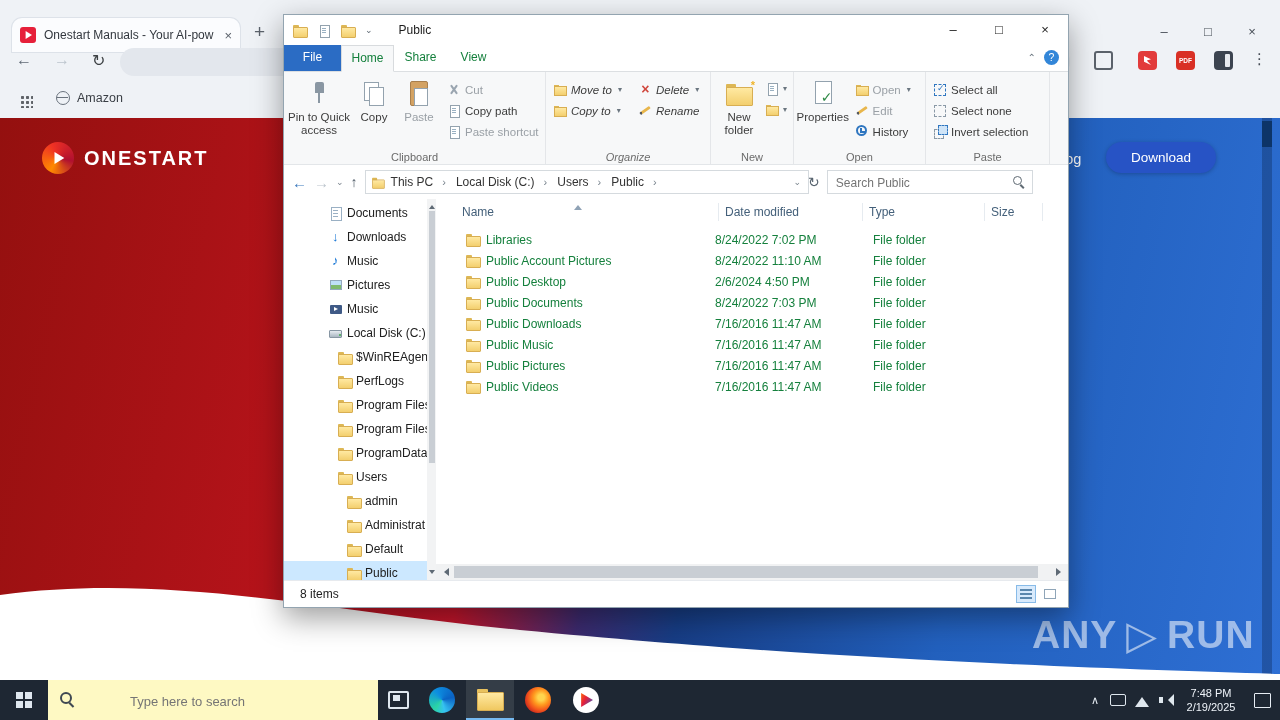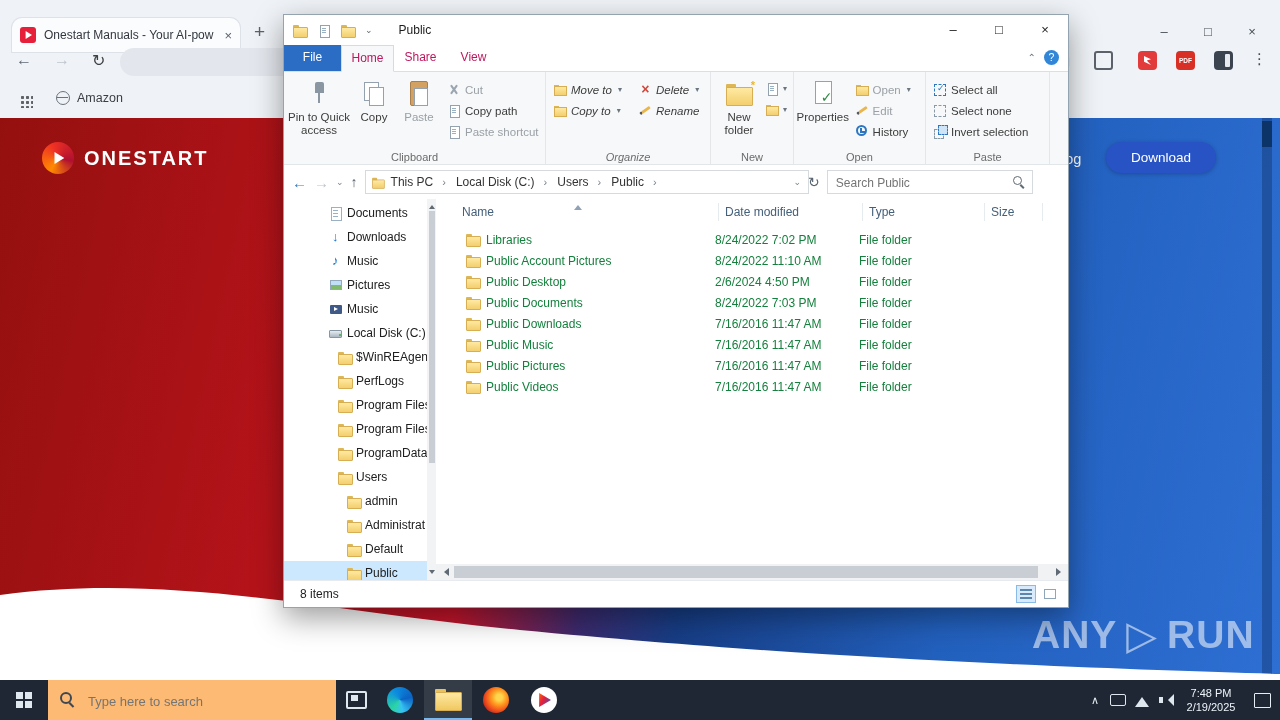--- a/index.html
+++ b/index.html
@@ -66,21 +66,21 @@
     border:1px solid #93a4b0;box-sizing:border-box;box-shadow:0 10px 28px rgba(0,0,0,.38);
     display:flex;flex-direction:column;font-size:12px;color:#1c1c1c;}
   .tbar{height:30px;flex:none;display:flex;align-items:center;padding-left:8px;}
   .qat{display:flex;align-items:center;gap:9px;}
   .tcaret{font-size:9px;color:#5d6873;}
   .wtitle{margin-left:26px;font-size:12px;color:#1c1c1c;}
   .wbtns{margin-left:auto;display:flex;height:30px;}
   .wbtns span{width:46px;text-align:center;line-height:30px;font-size:13px;color:#222;}
 
   .rtabs{height:26px;flex:none;background:#fff;border-bottom:1px solid #dcdfe2;display:flex;position:relative;}
-  .rtab{min-width:53px;padding:0 8px;text-align:center;line-height:25px;font-size:12px;color:#be185d;box-sizing:border-box;}
+  .rtab{min-width:53px;padding:0 8px;text-align:center;line-height:25px;font-size:12px;color:#15803d;box-sizing:border-box;}
   .rtab-file{background:#2b6cc4;color:#fff;min-width:57px;}
   .rtab-home{background:#f7f8f9;border:1px solid #d8dbde;border-bottom:1px solid #f7f8f9;margin-bottom:-1px;z-index:2;}
   .rib-chev{position:absolute;right:32px;top:7px;font-size:10px;color:#6b7780;}
   .rib-help{position:absolute;right:9px;top:5px;width:15px;height:15px;border-radius:50%;background:#3286d8;
     color:#fff;font-size:10.5px;text-align:center;line-height:15px;}
 
   .ribbon{height:92px;flex:none;background:#f7f8f9;border-bottom:1px solid #e3e6e9;display:flex;}
   .rgroup{position:relative;height:100%;border-right:1px solid #e4e6e9;box-sizing:border-box;padding:2px 2px 15px 2px;}
   .glabel{position:absolute;bottom:1px;left:0;width:100%;text-align:center;font-size:11px;color:#6b6b6b;}
   .g-clip{width:262px;display:flex;}
@@ -184,42 +184,42 @@
   .h-name{width:283px;padding-left:26px;}
   .h-date{width:144px;padding-left:6px;}
   .h-type{width:122px;padding-left:6px;}
   .h-size{width:58px;padding-left:6px;}
   .sort-tri{position:absolute;left:138px;top:2px;width:0;height:0;border:4px solid transparent;border-bottom:5px solid #8fa2b5;}
   .rows{margin-top:4px;}
   .frow{display:flex;align-items:center;height:21px;padding-left:29px;font-size:12px;color:#15803d;}
   .frow .foldic{margin-right:5px;}
   .c-name{width:229px;white-space:nowrap;overflow:hidden;}
   .c-date{width:144px;}
-  .c-type{width:122px;}
+  .c-type{width:122px;margin-left:14px;}
   .c-size{width:58px;text-align:right;}
   .hscroll{height:16px;background:#f1f2f3;position:relative;flex:none;margin-top:auto;}
   .hs-btn{position:absolute;top:0;width:16px;height:16px;display:grid;place-items:center;}
   .hs-left{left:0;} .hs-right{right:0;}
   .hs-left i{width:0;height:0;border:4px solid transparent;border-right:5px solid #5f6a75;}
   .hs-right i{width:0;height:0;border:4px solid transparent;border-left:5px solid #5f6a75;}
   .hs-thumb{position:absolute;left:18px;right:30px;top:2px;height:12px;background:#c9ced4;}
 
   .statusbar{height:26px;flex:none;border-top:1px solid #e7eaee;display:flex;align-items:center;padding:0 8px 0 16px;font-size:12px;color:#1d1d1d;}
   .views{margin-left:auto;display:flex;gap:4px;}
   .vb{width:20px;height:18px;display:grid;place-items:center;border:1px solid transparent;box-sizing:border-box;}
   .vb-active{background:#d8eafc;border-color:#88bbe8;}
   .vb1 i{width:12px;height:10px;background:repeating-linear-gradient(180deg,#5b87ad 0 2px,transparent 2px 4px);}
   .vb2 i{width:12px;height:10px;background:#fff;border:1px solid #8fa5b8;box-sizing:border-box;}
 
   
   .taskbar{position:absolute;left:0;top:680px;width:1280px;height:40px;background:#1e2733;z-index:10;display:flex;align-items:center;}
   .tb-slot{width:48px;height:40px;display:grid;place-items:center;flex:none;position:relative;}
   .winlogo{display:grid;grid-template-columns:7px 7px;grid-template-rows:7px 7px;gap:2px;}
   .winlogo i{background:#dfe7ef;}
-  .tb-search{width:288px;height:40px;background:#fdba74;position:relative;flex:none;}
+  .tb-search{width:288px;height:40px;background:#fef9c3;position:relative;flex:none;padding-left:42px;}
   .tb-search input{border:0;outline:0;width:230px;height:34px;margin:3px 0 0 38px;font-size:13px;
     font-family:"Liberation Sans","DejaVu Sans",sans-serif;color:#333;background:transparent;}
   .tb-mag{position:absolute;left:12px;top:12px;width:14px;height:14px;}
   .tb-mag::before{content:"";position:absolute;left:0;top:0;width:8px;height:8px;border:2px solid #3f4852;border-radius:50%;}
   .tb-mag::after{content:"";position:absolute;left:10px;top:10px;width:6px;height:2px;background:#3f4852;transform:rotate(45deg);transform-origin:0 0;}
   .tv-ic{width:17px;height:14px;border:2px solid #dfe7ef;border-radius:2px;position:relative;}
   .tv-ic::before{content:"";position:absolute;left:3px;top:2px;width:7px;height:6px;background:#dfe7ef;}
   .edge-ic{width:26px;height:26px;border-radius:50%;
     background:conic-gradient(from 220deg,#2bd4a4,#0d8ee0 30%,#0a62c4 60%,#36c3f2 85%,#2bd4a4);}
   .slot-active{background:rgba(255,255,255,.10);border-bottom:2px solid #76b9f0;box-sizing:border-box;}

